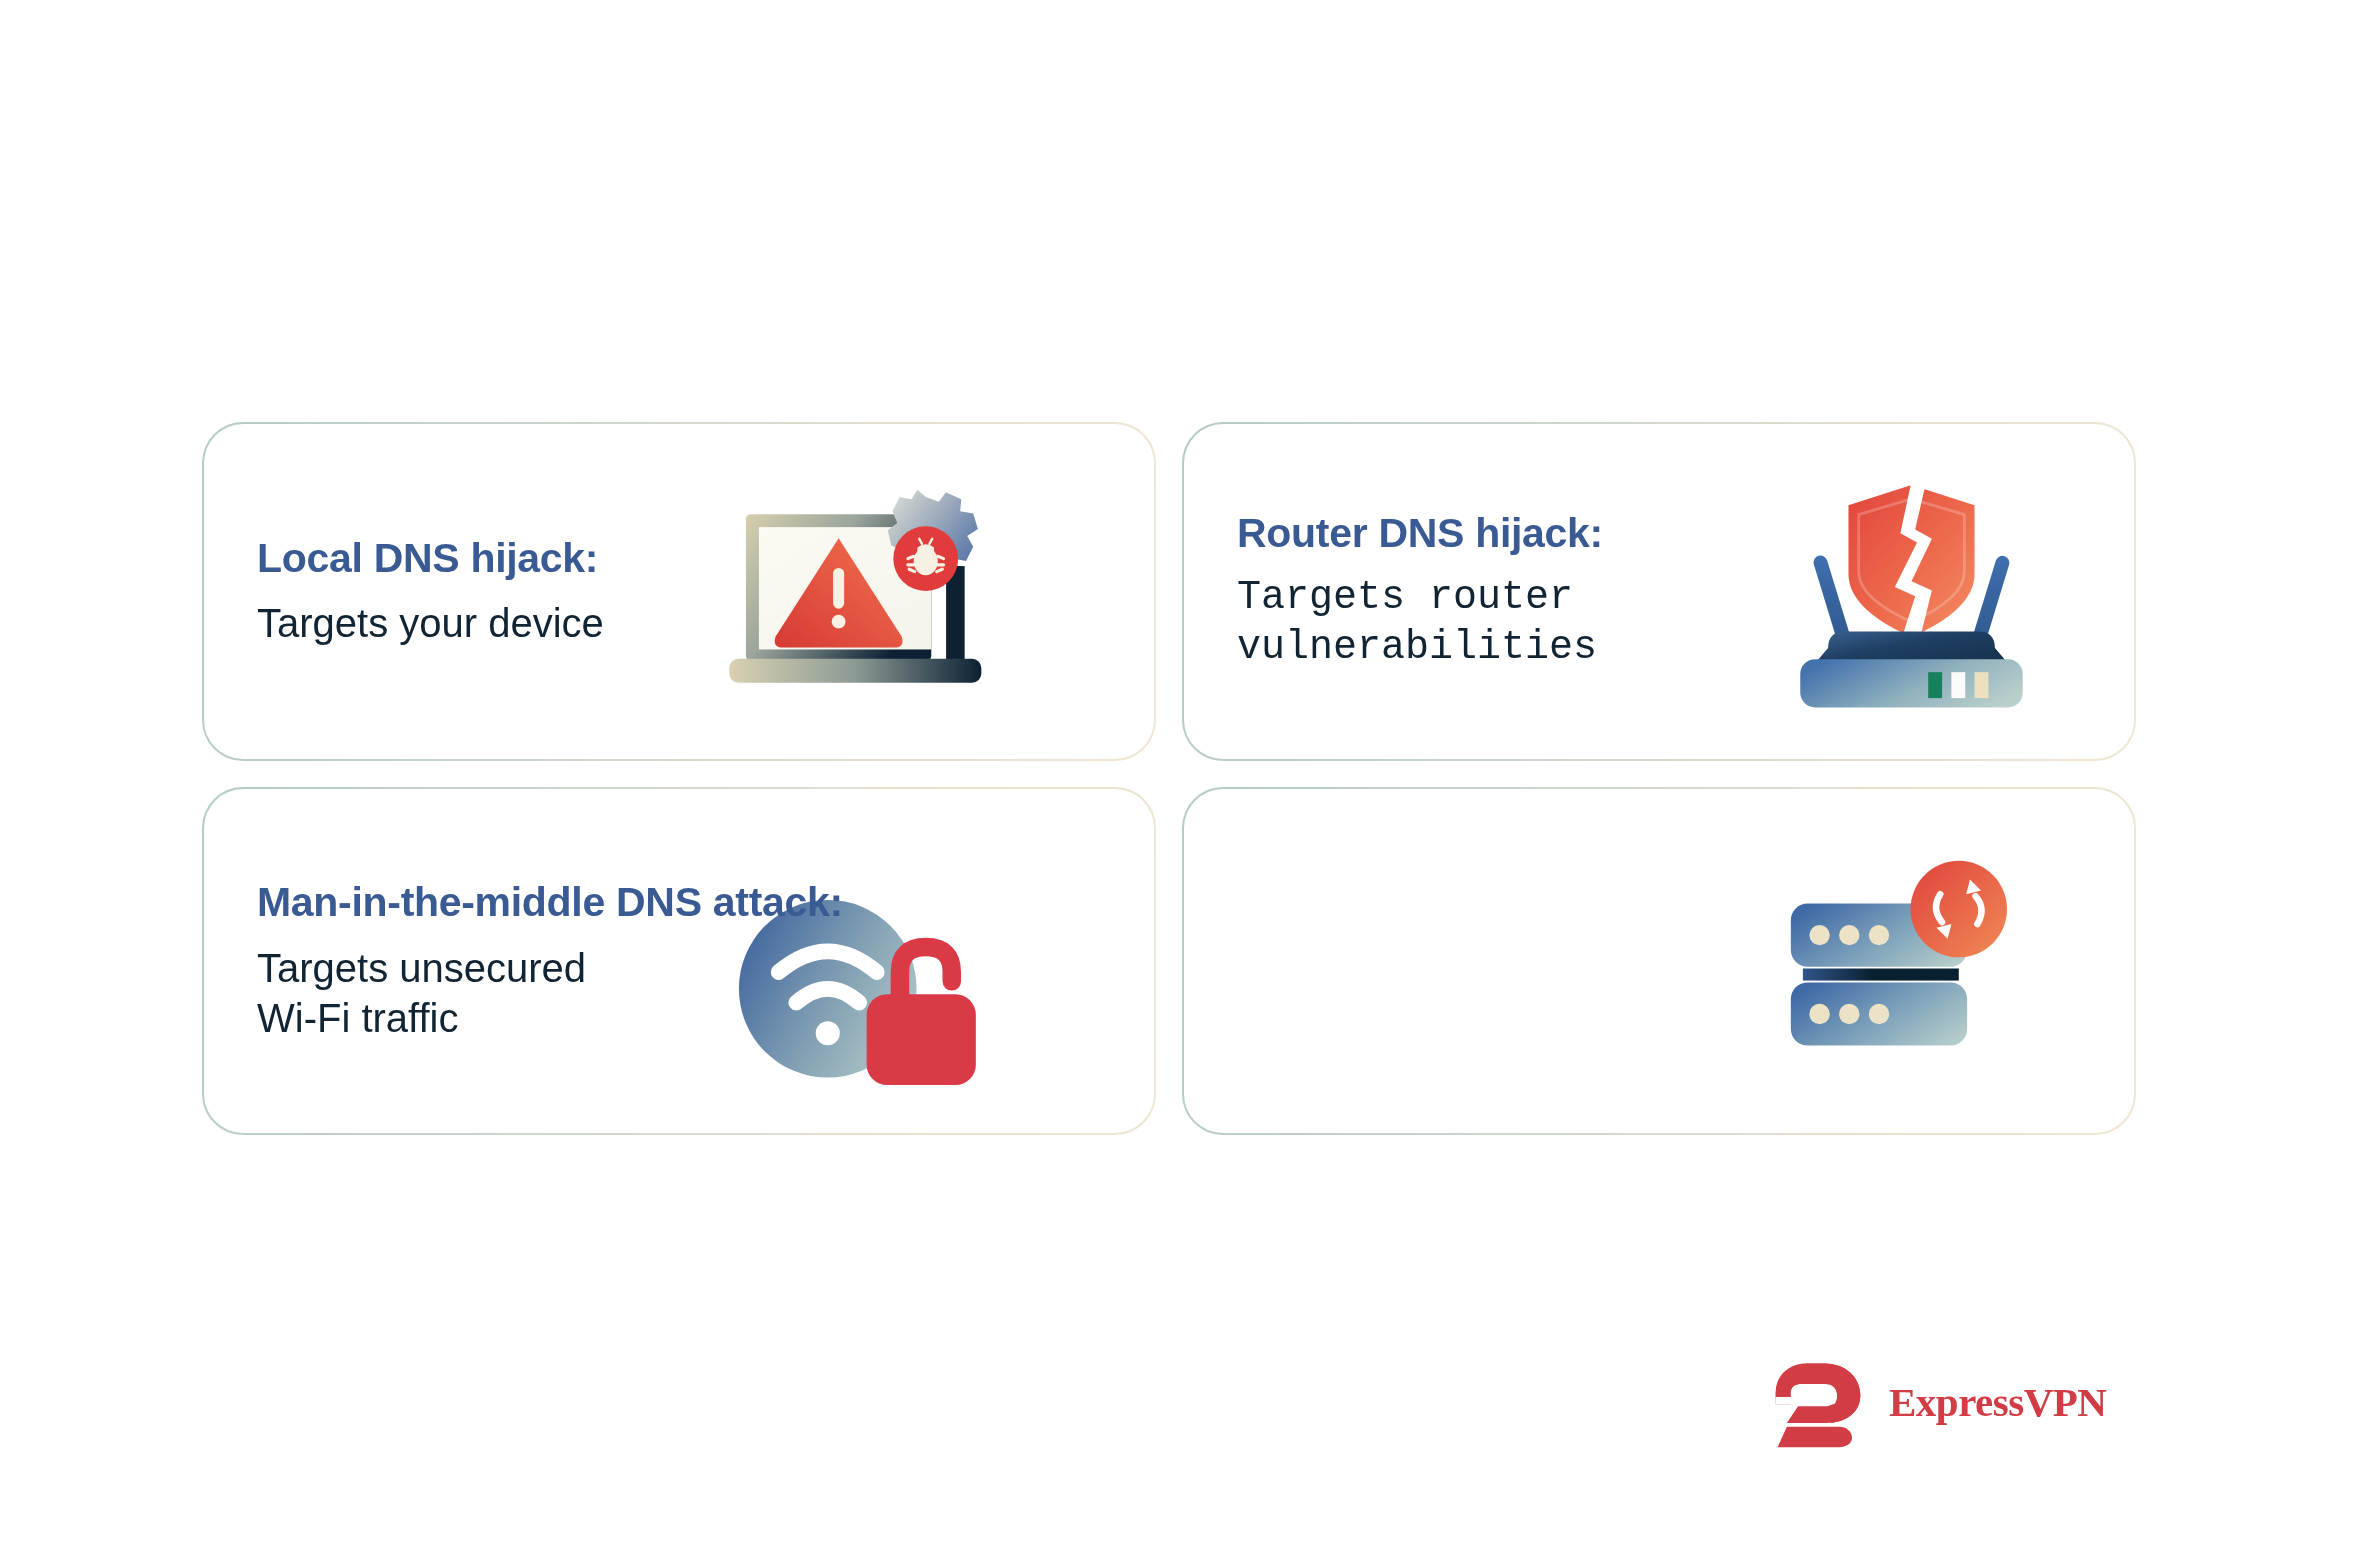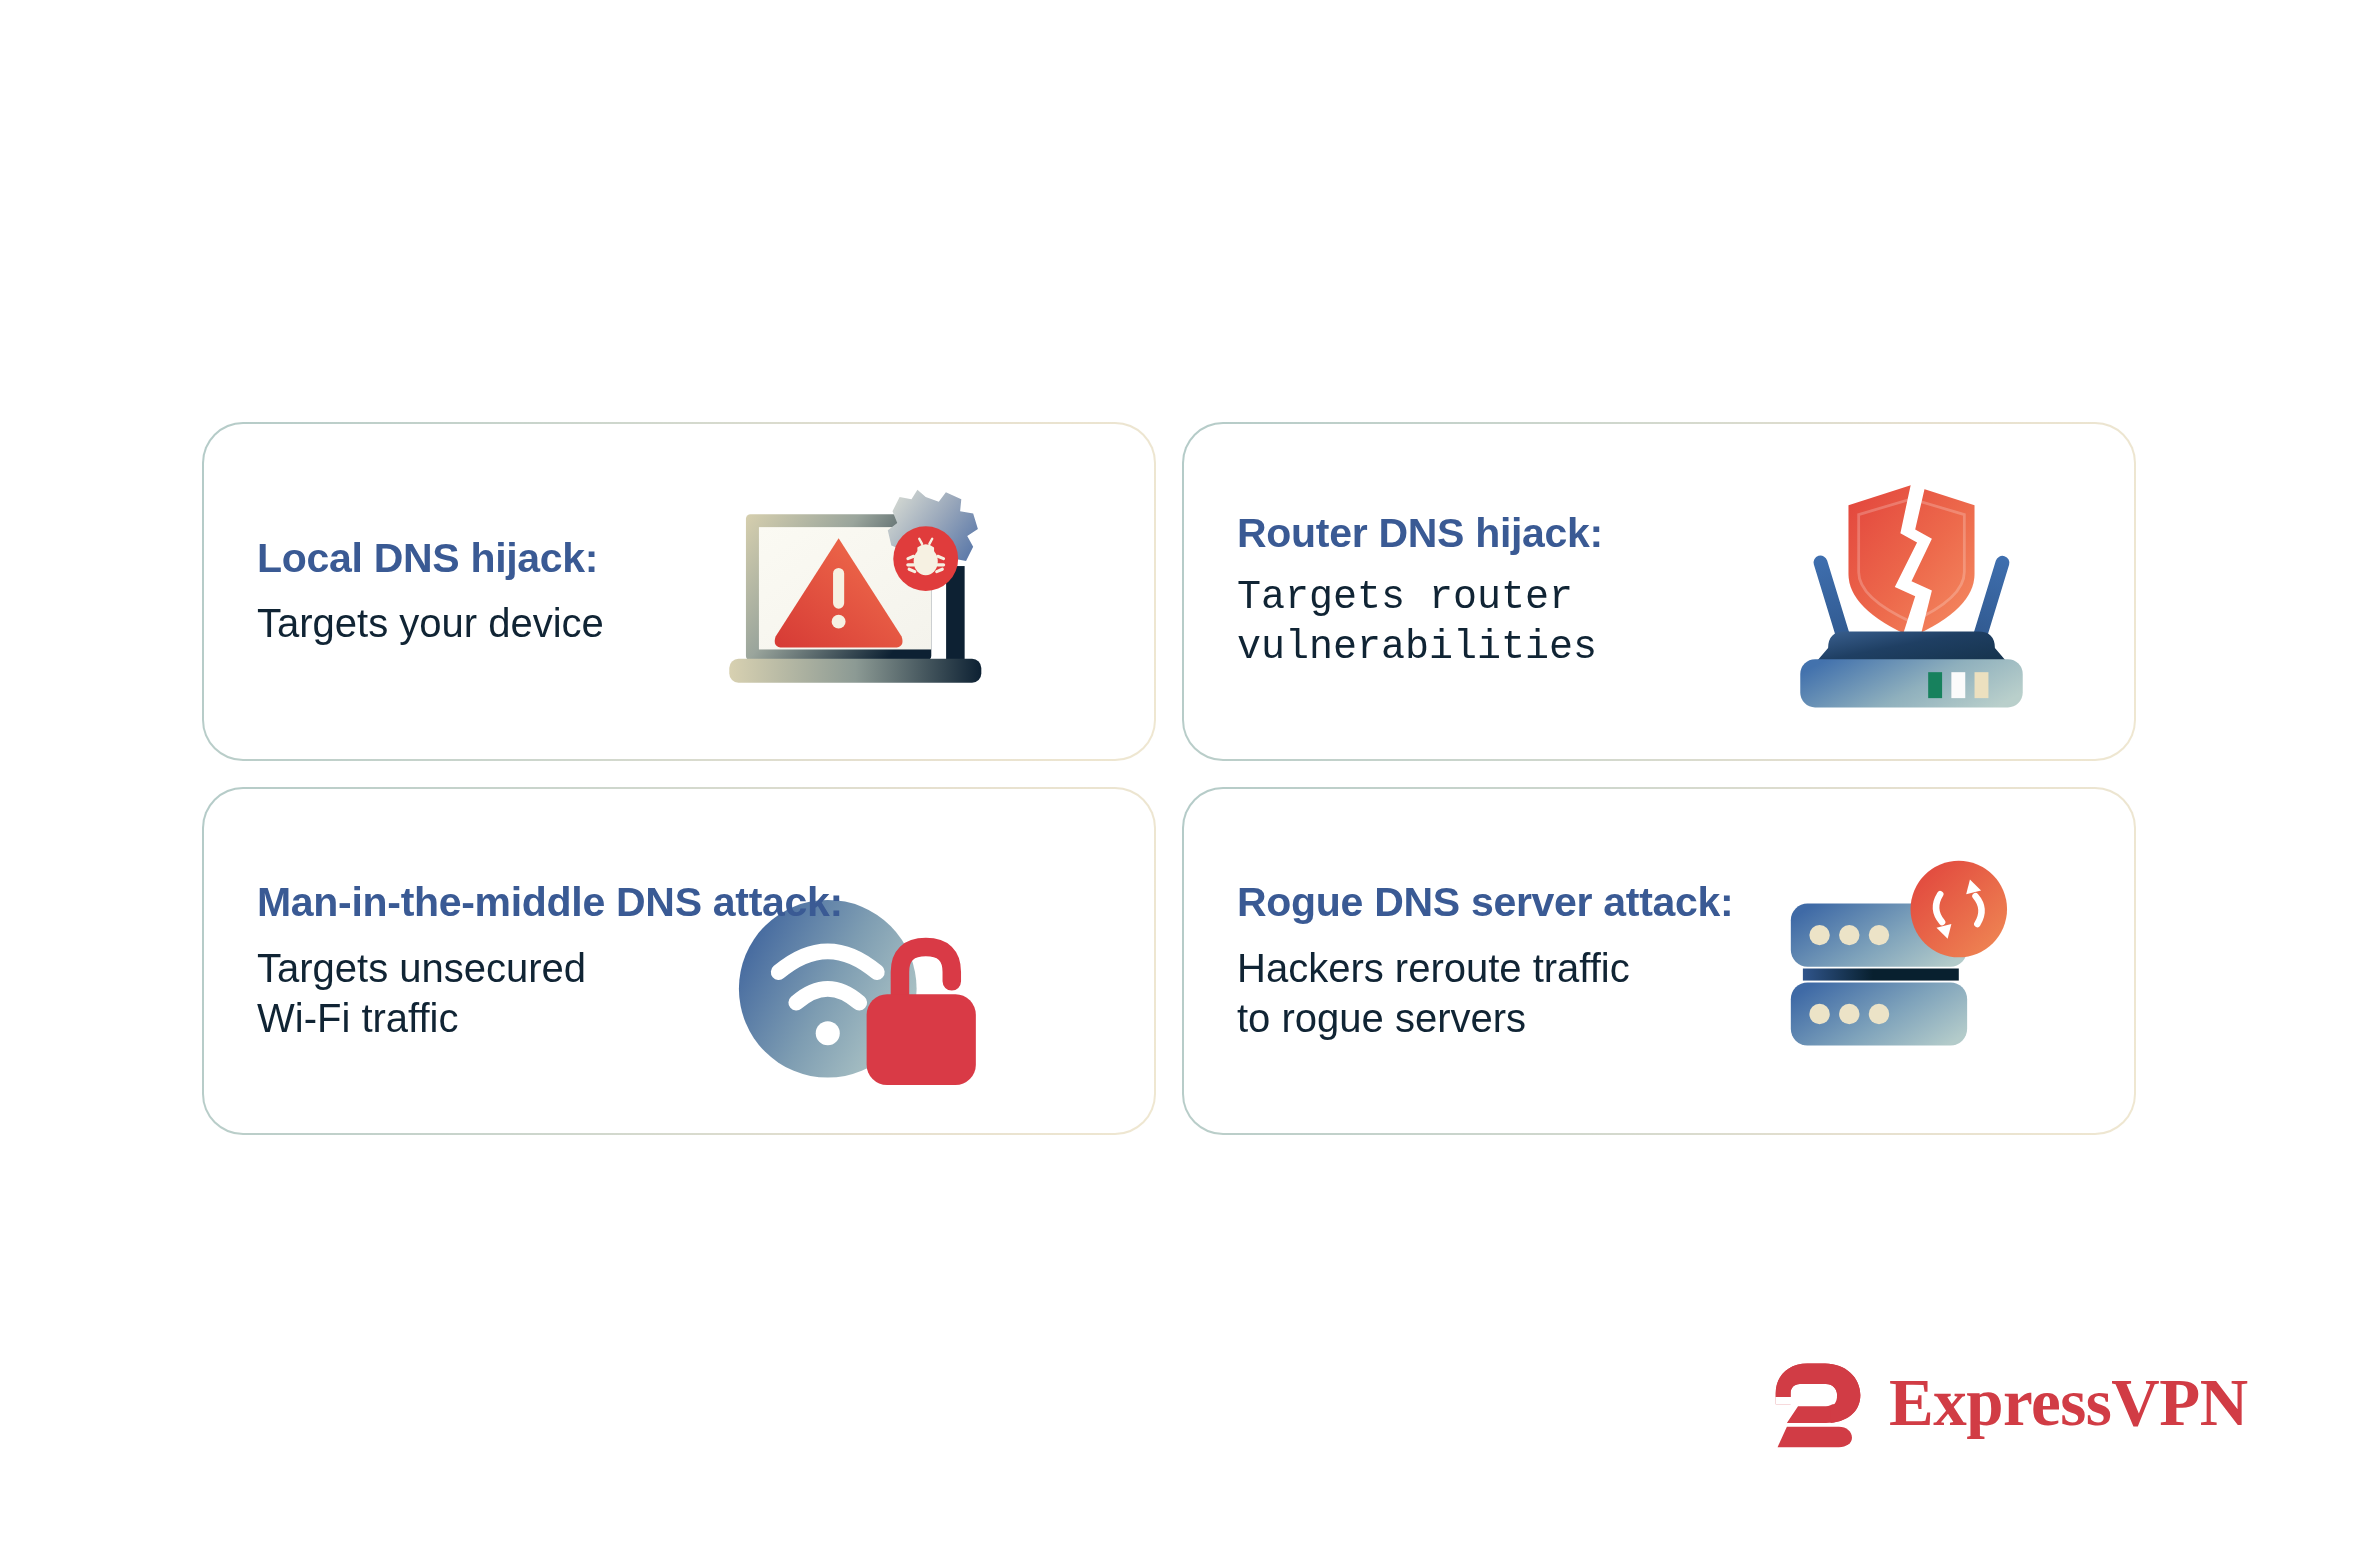--- a/index.html
+++ b/index.html
@@ -104,21 +104,21 @@
     position: absolute;
     left: 1772px;
     top: 1356px;
     display: flex;
     align-items: center;
     gap: 24px;
   }
   .logo-mark { width: 93px; height: 93px; display: block; }
   .logo-word {
     font-family: "Liberation Serif", serif;
-    font-size: 67px;
+    font-size: 41px;
     font-weight: 700;
     color: #d13c45;
     letter-spacing: -0.5px;
     line-height: 1;
   }
 </style>
 </head>
 <body>
 
 <div class="page">
@@ -262,25 +262,20 @@
         <path d="M45 86 Q98 41 151 86" fill="none" stroke="#ffffff" stroke-width="17" stroke-linecap="round"></path>
         <path d="M64 119 Q98 89 132 119" fill="none" stroke="#ffffff" stroke-width="17" stroke-linecap="round"></path>
         <circle cx="98" cy="152" r="13" fill="#ffffff"></circle>
 
         <path d="M176 112 L176 86 Q176 59 204 59 Q232 59 232 86 L232 96" fill="none" stroke="#d93a46" stroke-width="20" stroke-linecap="round"></path>
         <rect x="140" y="110" width="118" height="98" rx="22" fill="#d93a46"></rect>
       </svg>
     </div>
 
     <div class="card">
-      <div class="card-text">
-        <p class="card-heading">Rogue DNS server attack:</p>
-        <p class="card-body" style="white-space:pre-line;">Hackers reroute traffic
-to rogue servers</p>
-      </div>
 
       <svg class="card-icon icon-server" viewBox="0 0 255 250">
         <defs>
           <linearGradient id="srvGrad" x1="0" y1="0.25" x2="1" y2="0.8">
             <stop offset="0" stop-color="#3f6aa6"></stop>
             <stop offset="0.55" stop-color="#7fa3bb"></stop>
             <stop offset="1" stop-color="#b3cbca"></stop>
           </linearGradient>
           <linearGradient id="srvDiv" x1="0" y1="0" x2="1" y2="0">
             <stop offset="0" stop-color="#30558b"></stop>

